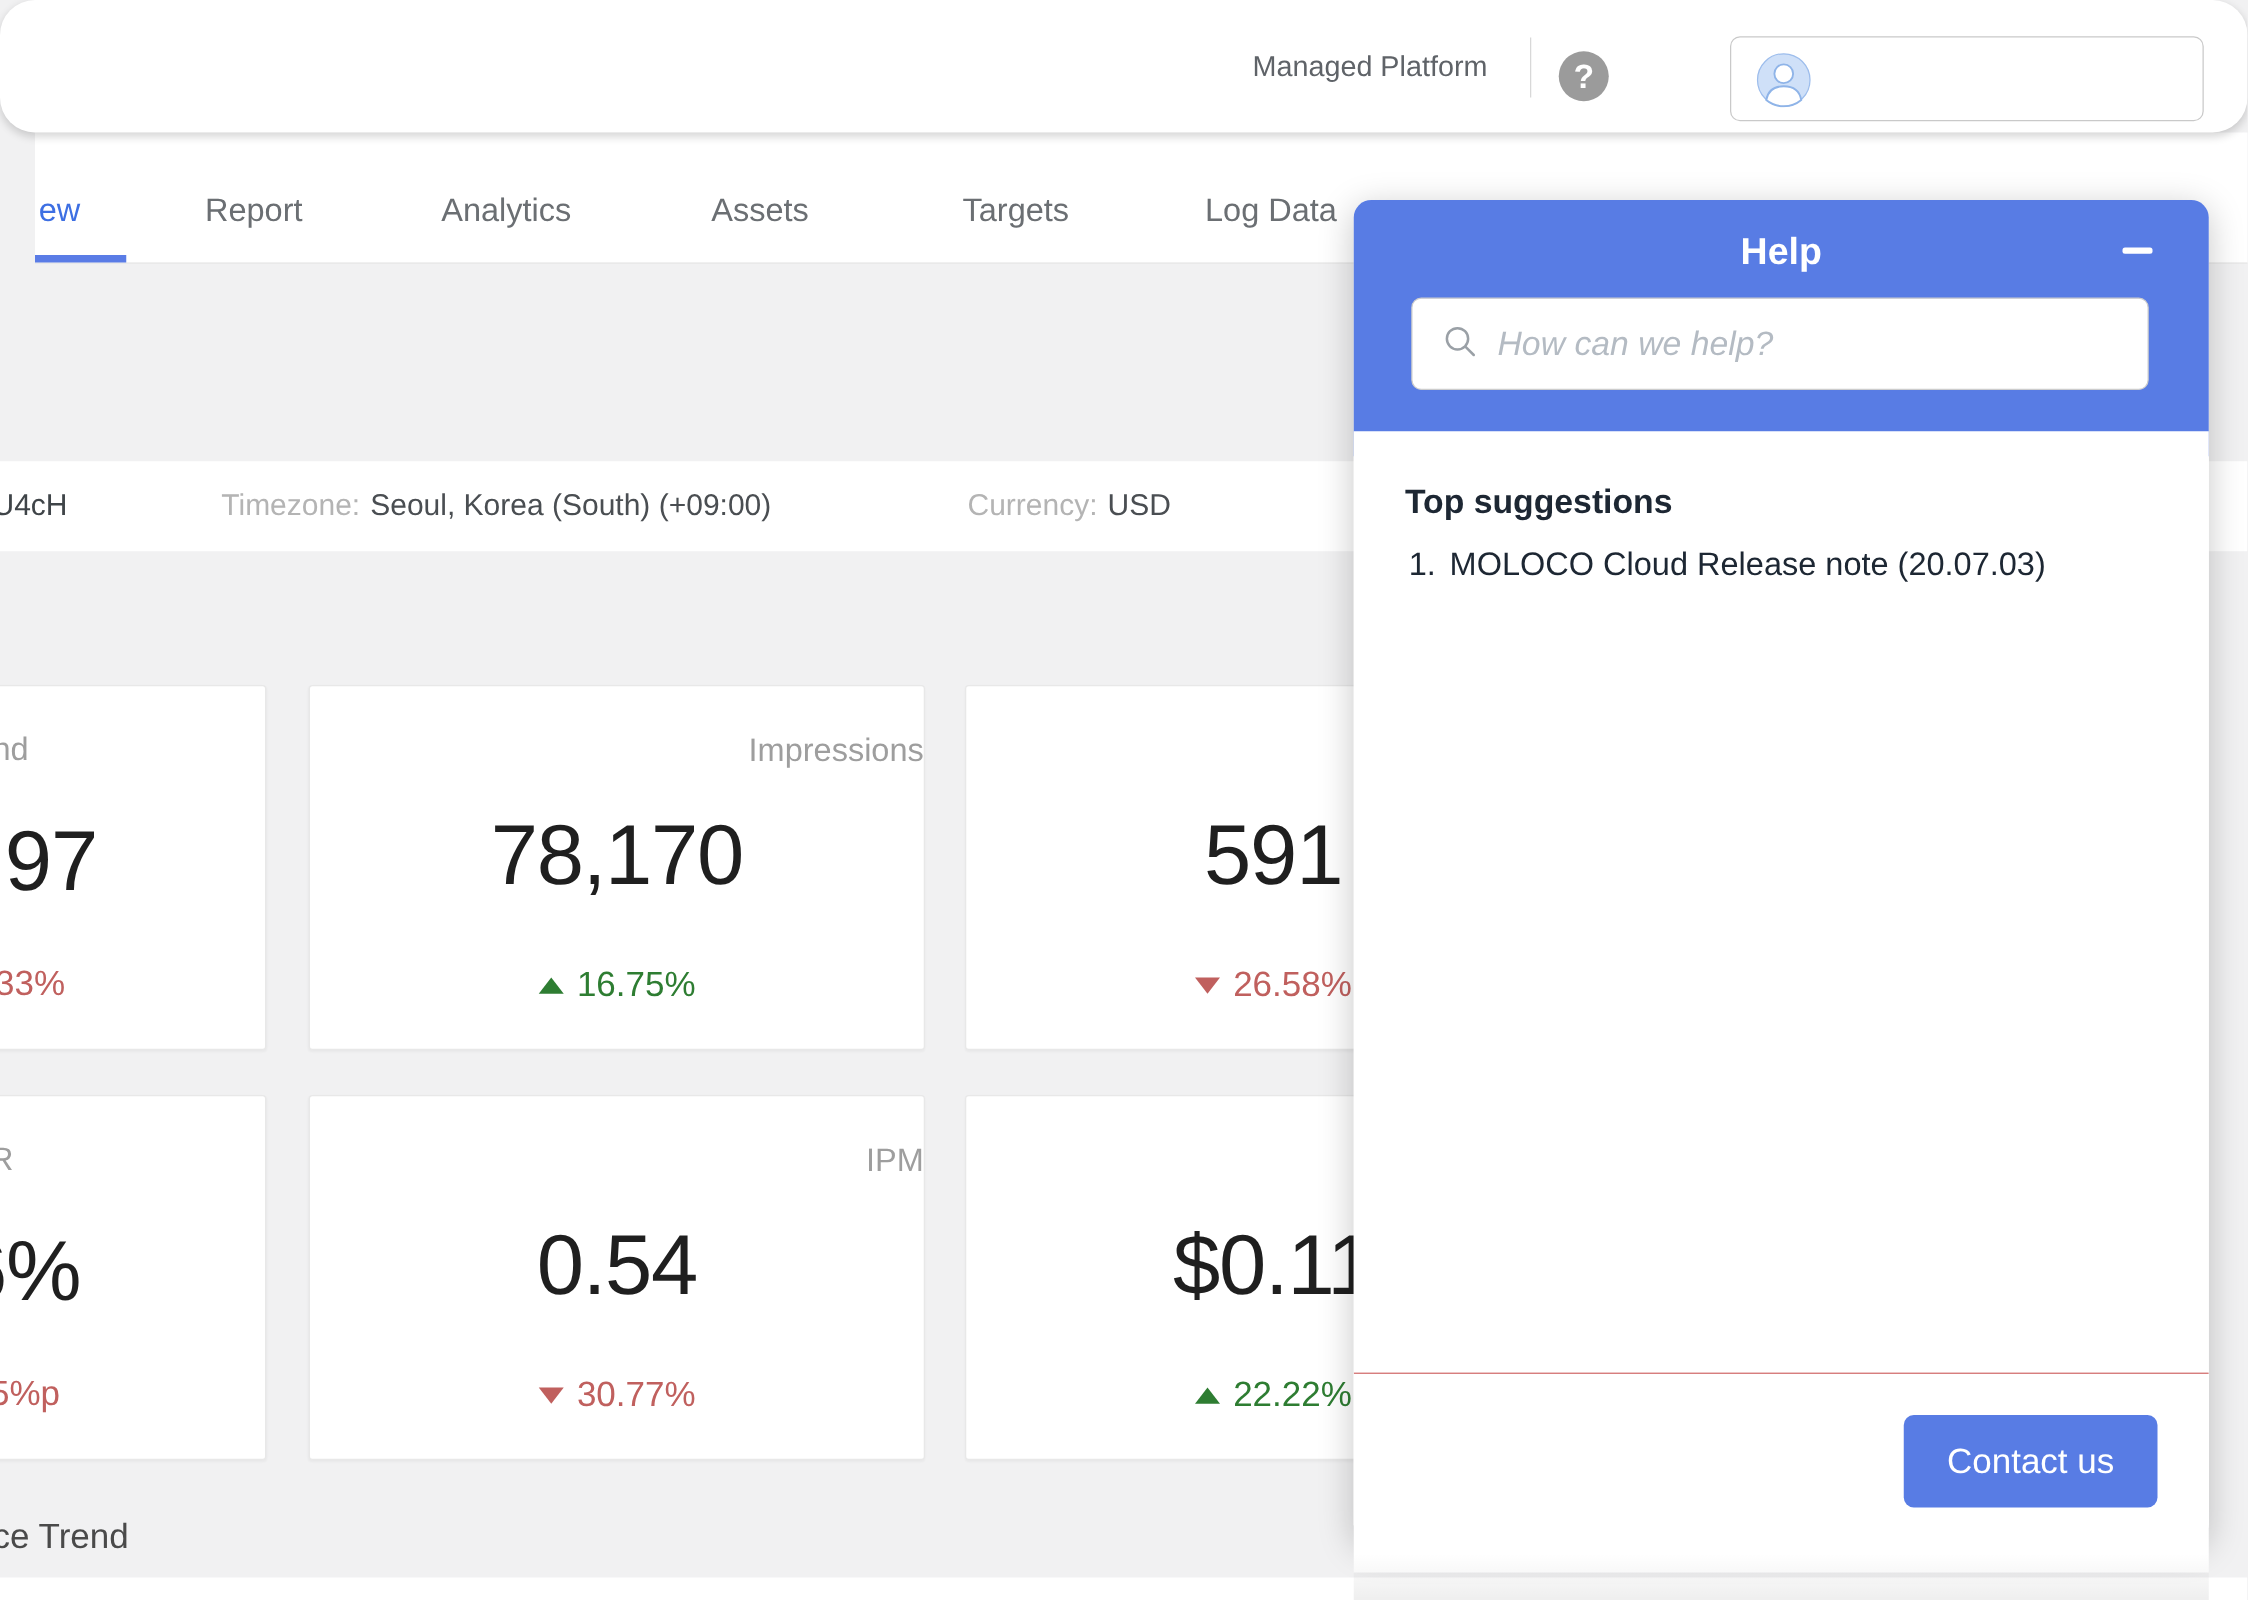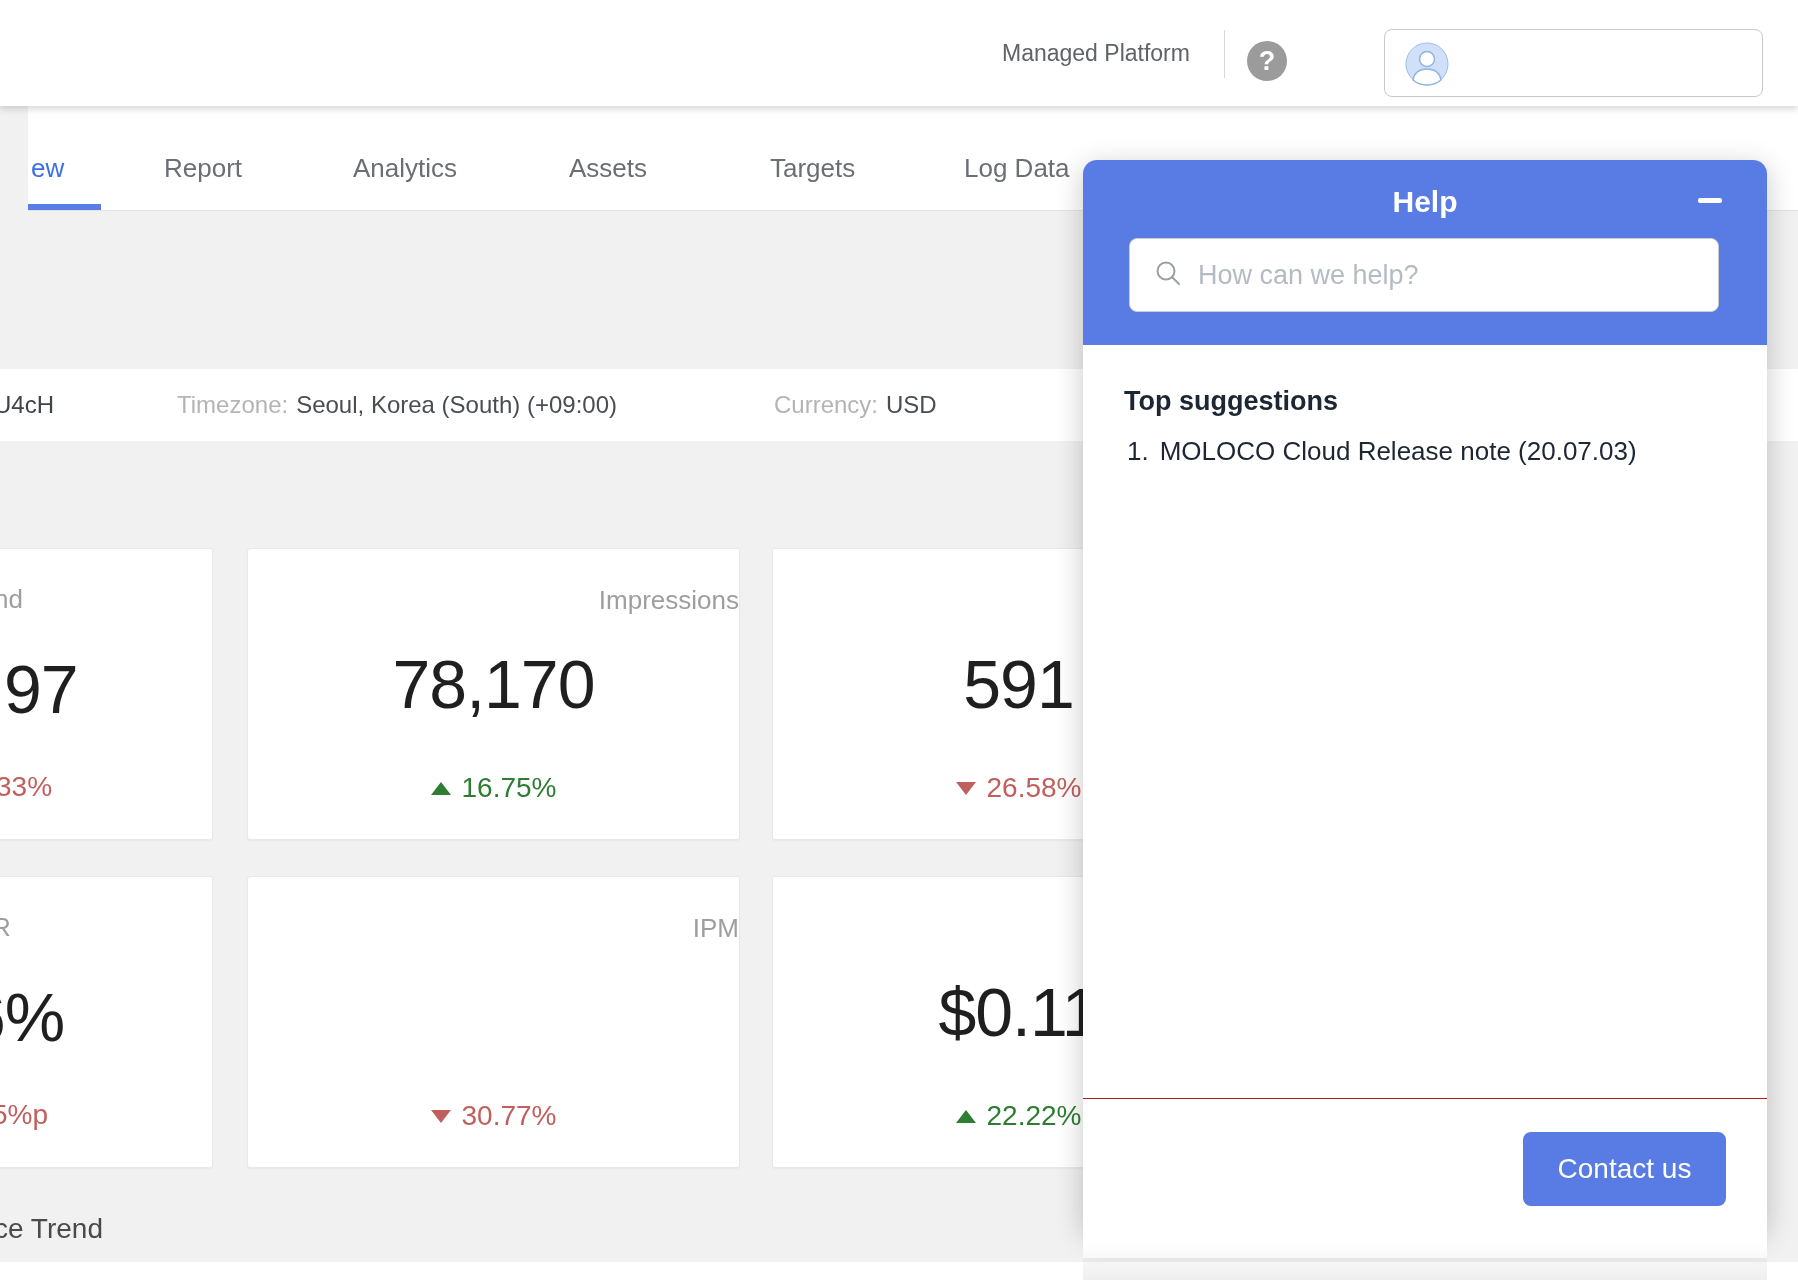--- a/index.html
+++ b/index.html
@@ -9,20 +9,21 @@
     background:#f1f1f2;
     position:relative;
     overflow:hidden;
   }
 
   
   .top-header {
     position:absolute; left:0; top:0; width:1798px; height:106px;
     background:#ffffff; z-index:30;
     box-shadow:0 3px 7px rgba(0,0,0,0.16);
+    border-radius:28px;
   }
   .managed-platform {
     position:absolute; left:1002px; top:53px; transform:translateY(-50%);
     font-size:23px; color:#5f6368;
   }
   .header-divider {
     position:absolute; left:1224px; top:30px; width:1px; height:48px; background:#d8d8d8;
   }
   .help-circle {
     position:absolute; left:1247px; top:41px; width:40px; height:40px;
@@ -122,21 +123,21 @@
     display:flex; align-items:center; justify-content:center; cursor:pointer;
   }
   .minimize-bar { width:24px; height:5px; border-radius:2px; background:#ffffff; }
   .help-search {
     position:absolute; left:46px; top:78px; width:590px; height:74px;
     background:#ffffff; border:1px solid #cccccc; border-radius:8px;
     display:flex; align-items:center; padding:0 20px 0 24px; gap:16px;
   }
   .help-search input {
     flex:1; border:none; outline:none; font-size:27px; color:#333333;
-    font-family:"Liberation Sans", sans-serif; background:transparent;
+    font-family:"Liberation Sans", sans-serif; background:transparent;font-style:italic;
   }
   .help-search input::placeholder { color:#b4bbc3; }
   .help-body { position:absolute; left:0; top:185px; width:100%; height:913px; background:#ffffff;padding-left:32px; }
   .suggestions-heading {
     position:absolute; left:41px; top:41px;
     font-size:27px; font-weight:bold; color:#1d2733;
   }
   .suggestion-item {
     position:absolute; left:44px; top:91px;
     display:flex; gap:11px; font-size:26px; color:#1d2733; cursor:pointer; white-space:nowrap;
@@ -221,20 +222,21 @@
   </div>
 </div>
 
 <div class="card" style="left:-280px; top:876px;"></div>
 <span class="frag frag-label" style="left:-8px;  top:912px;">R</span>
 <span class="frag frag-value" style="left:-32px; top:978px;">6%</span>
 <span class="frag frag-delta delta-red" style="left:-8px; top:1099px;">5%p</span>
 
 <div class="card" style="left:247px; top:876px;">
   <div class="card-label">IPM</div>
+  <div class="card-value">0.54</div>
   <div class="card-delta delta-red">
     <span class="tri tri-down"></span>
     <span>30.77%</span>
   </div>
 </div>
 
 <div class="card" style="left:772px; top:876px;">
   <div class="card-label">CPC</div>
   <div class="card-value">$0.11</div>
   <div class="card-delta delta-green">

